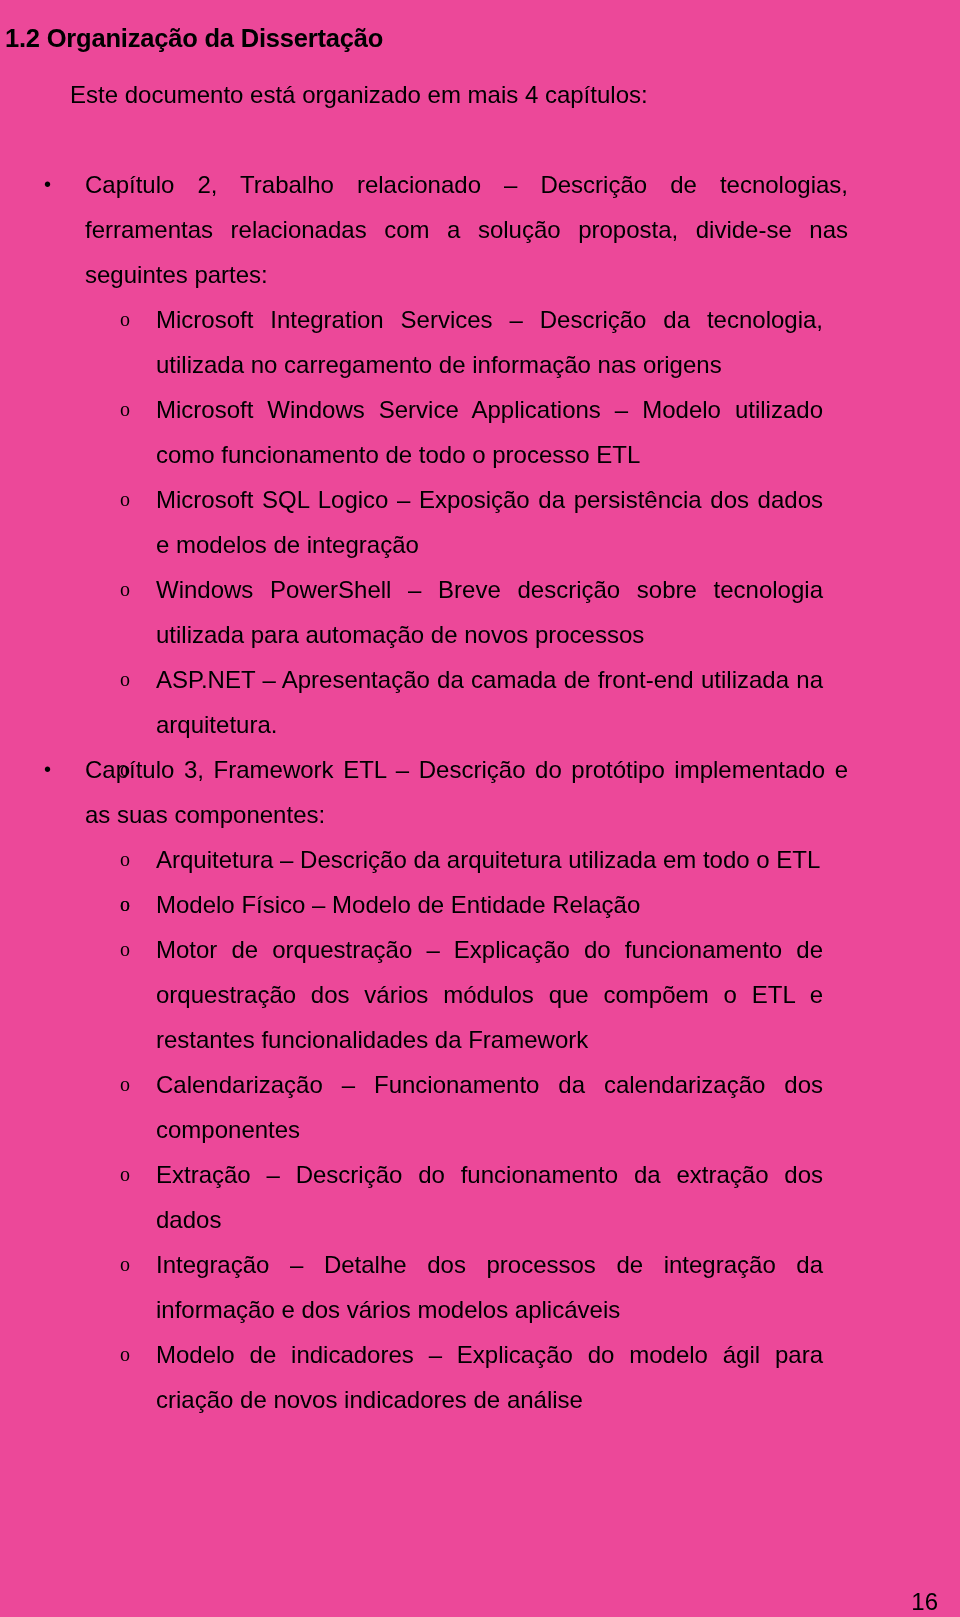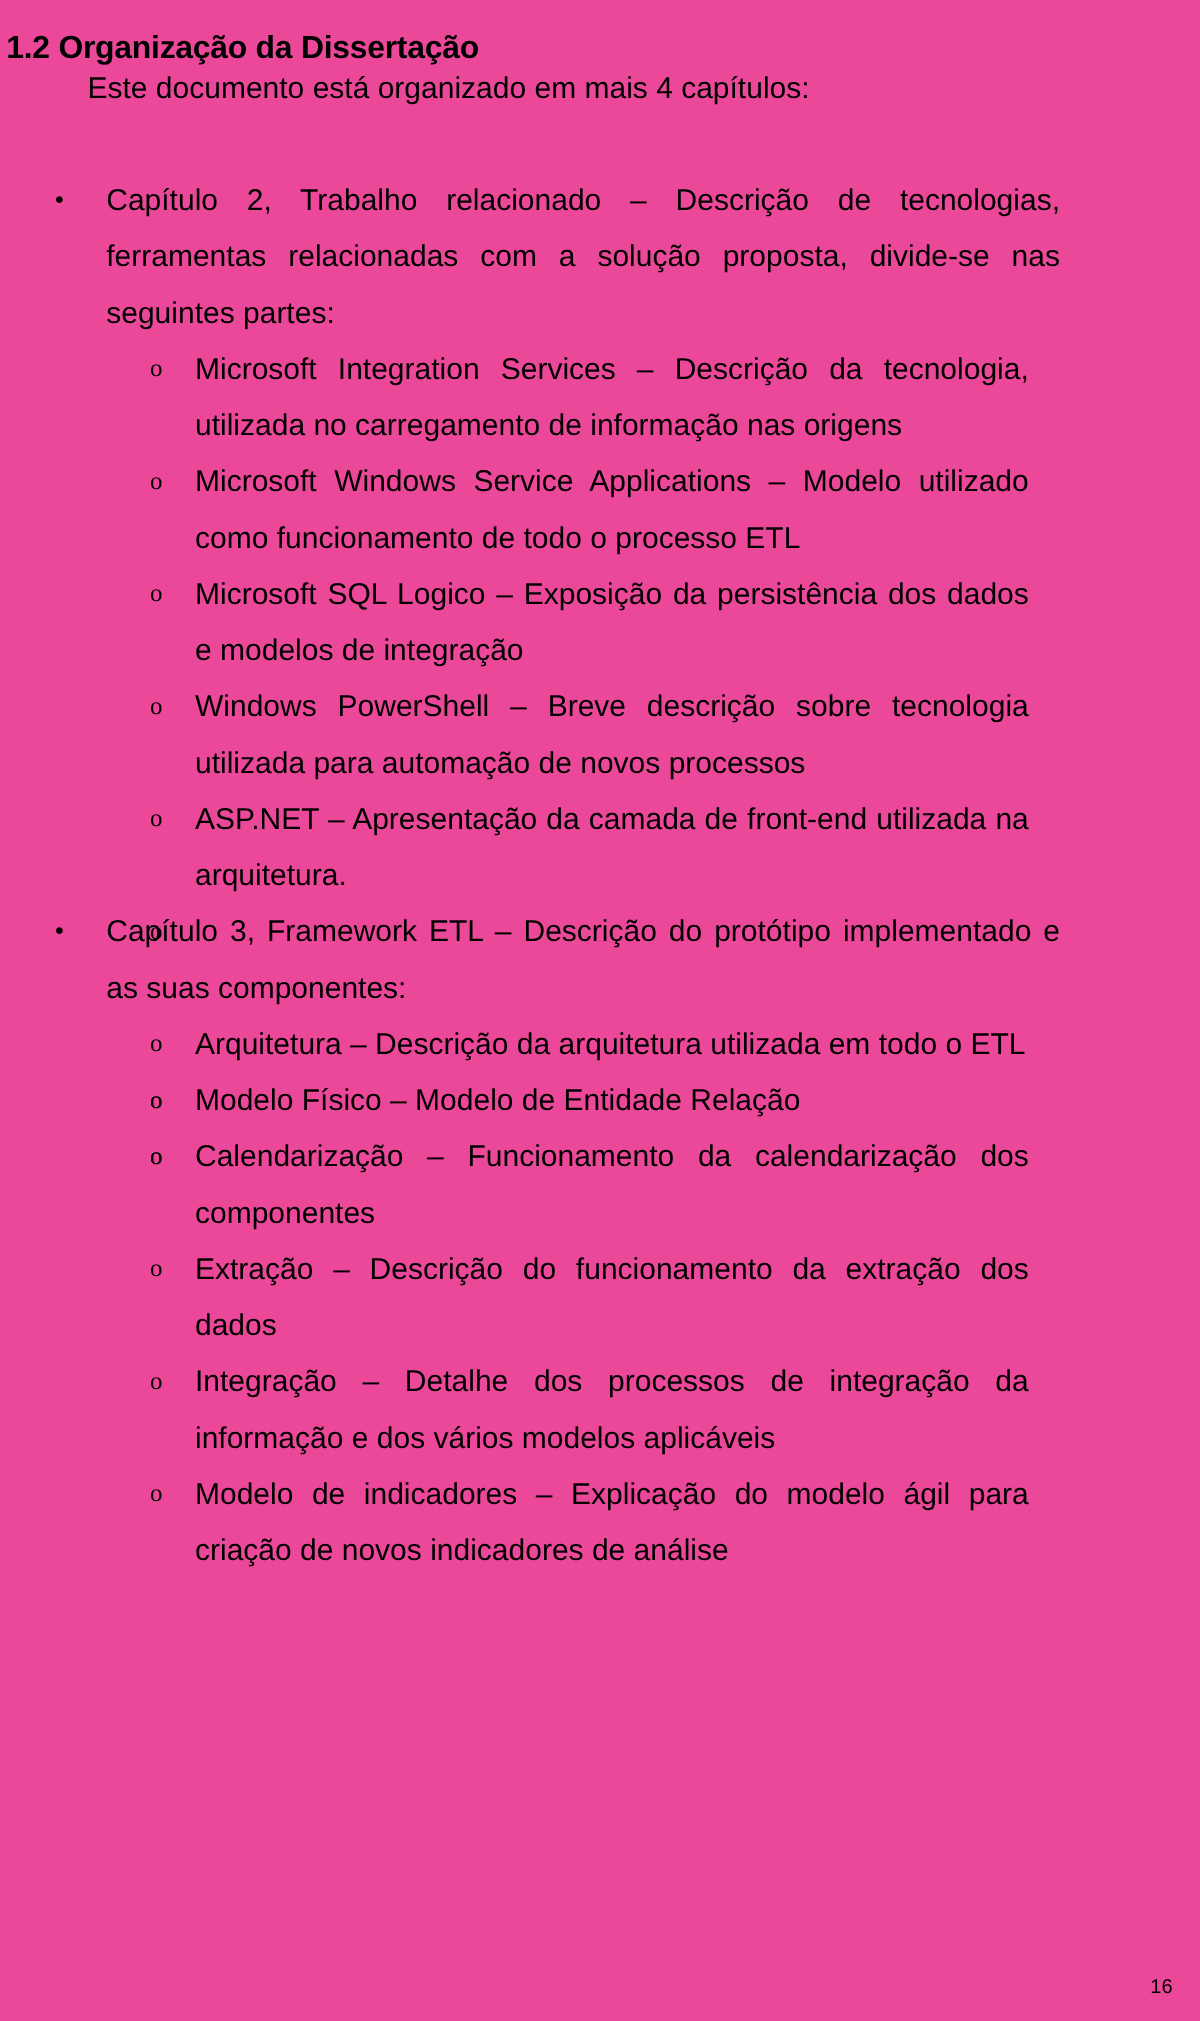--- a/index.html
+++ b/index.html
@@ -30,21 +30,21 @@
     font-weight: bold;
     letter-spacing: -0.2px;
     line-height: 34px;
     white-space: nowrap;
   }
 
   
   .body-region {
     position: absolute;
     left: 0;
-    top: 48px;
+    top: 72px;
     width: 873px;
   }
 
   
   .intro-para {
     position: relative;
     margin: 0 0 0 0;
     padding: 0 25px 0 70px;
     font-size: 24px;
     line-height: 45px;
@@ -110,22 +110,22 @@
   .item-l1 > .text-block,
   .item-l2 > .text-block,
   .intro-para > .text-block {
     display: block;
   }
 
   
   .page-number {
     position: absolute;
     right: 22px;
-    bottom: 12px;
-    font-size: 16px;
+    bottom: 0;
+    font-size: 24px;
     line-height: 30px;
     text-align: center;
   }
 
   .spacer-gap {
     height: 45px;
   }
 </style>
 </head>
 <body>
@@ -186,20 +186,21 @@
           </li>
           <li class="item-l2">
             <span class="bullet-circle">o</span>
           </li>
           <li class="item-l2">
             <span class="bullet-circle">o</span>
             <span class="text-block">Modelo Físico – Modelo de Entidade Relação</span>
           </li>
           <li class="item-l2">
             <span class="bullet-circle">o</span>
+            <span class="text-block">Motor de orquestração – Explicação do funcionamento de orquestração dos vários módulos que compõem o ETL e restantes funcionalidades da Framework</span>
           </li>
           <li class="item-l2">
             <span class="bullet-circle">o</span>
             <span class="text-block">Calendarização – Funcionamento da calendarização dos componentes</span>
           </li>
           <li class="item-l2">
             <span class="bullet-circle">o</span>
             <span class="text-block">Extração – Descrição do funcionamento da extração dos dados</span>
           </li>
           <li class="item-l2">

